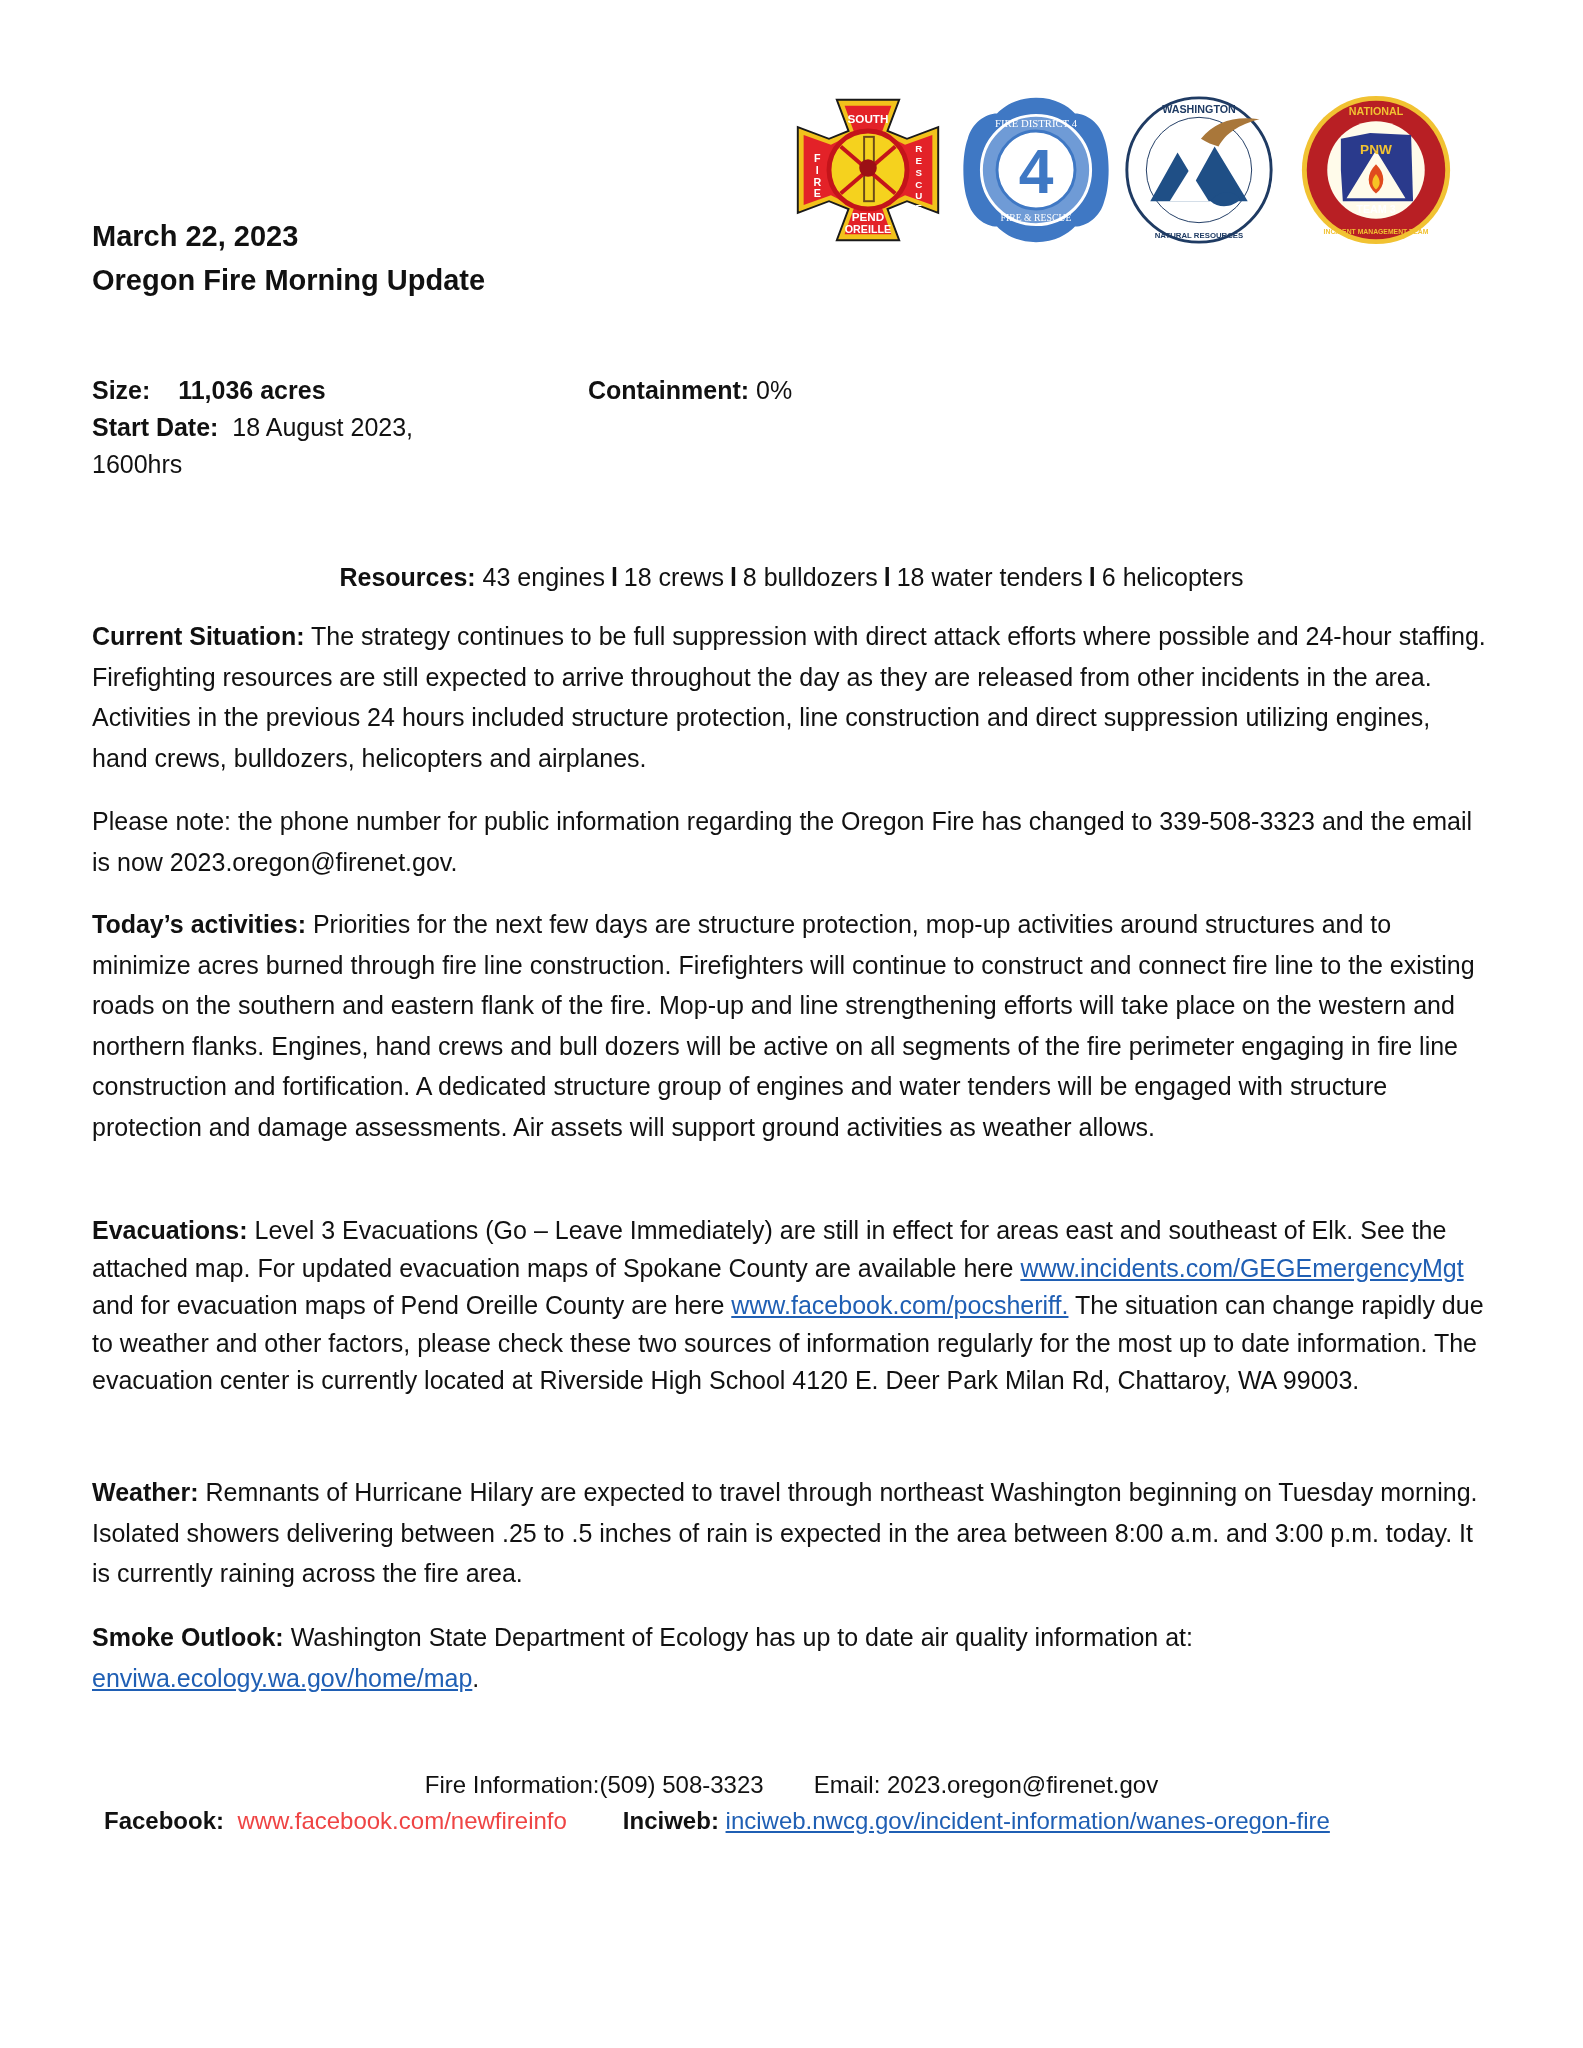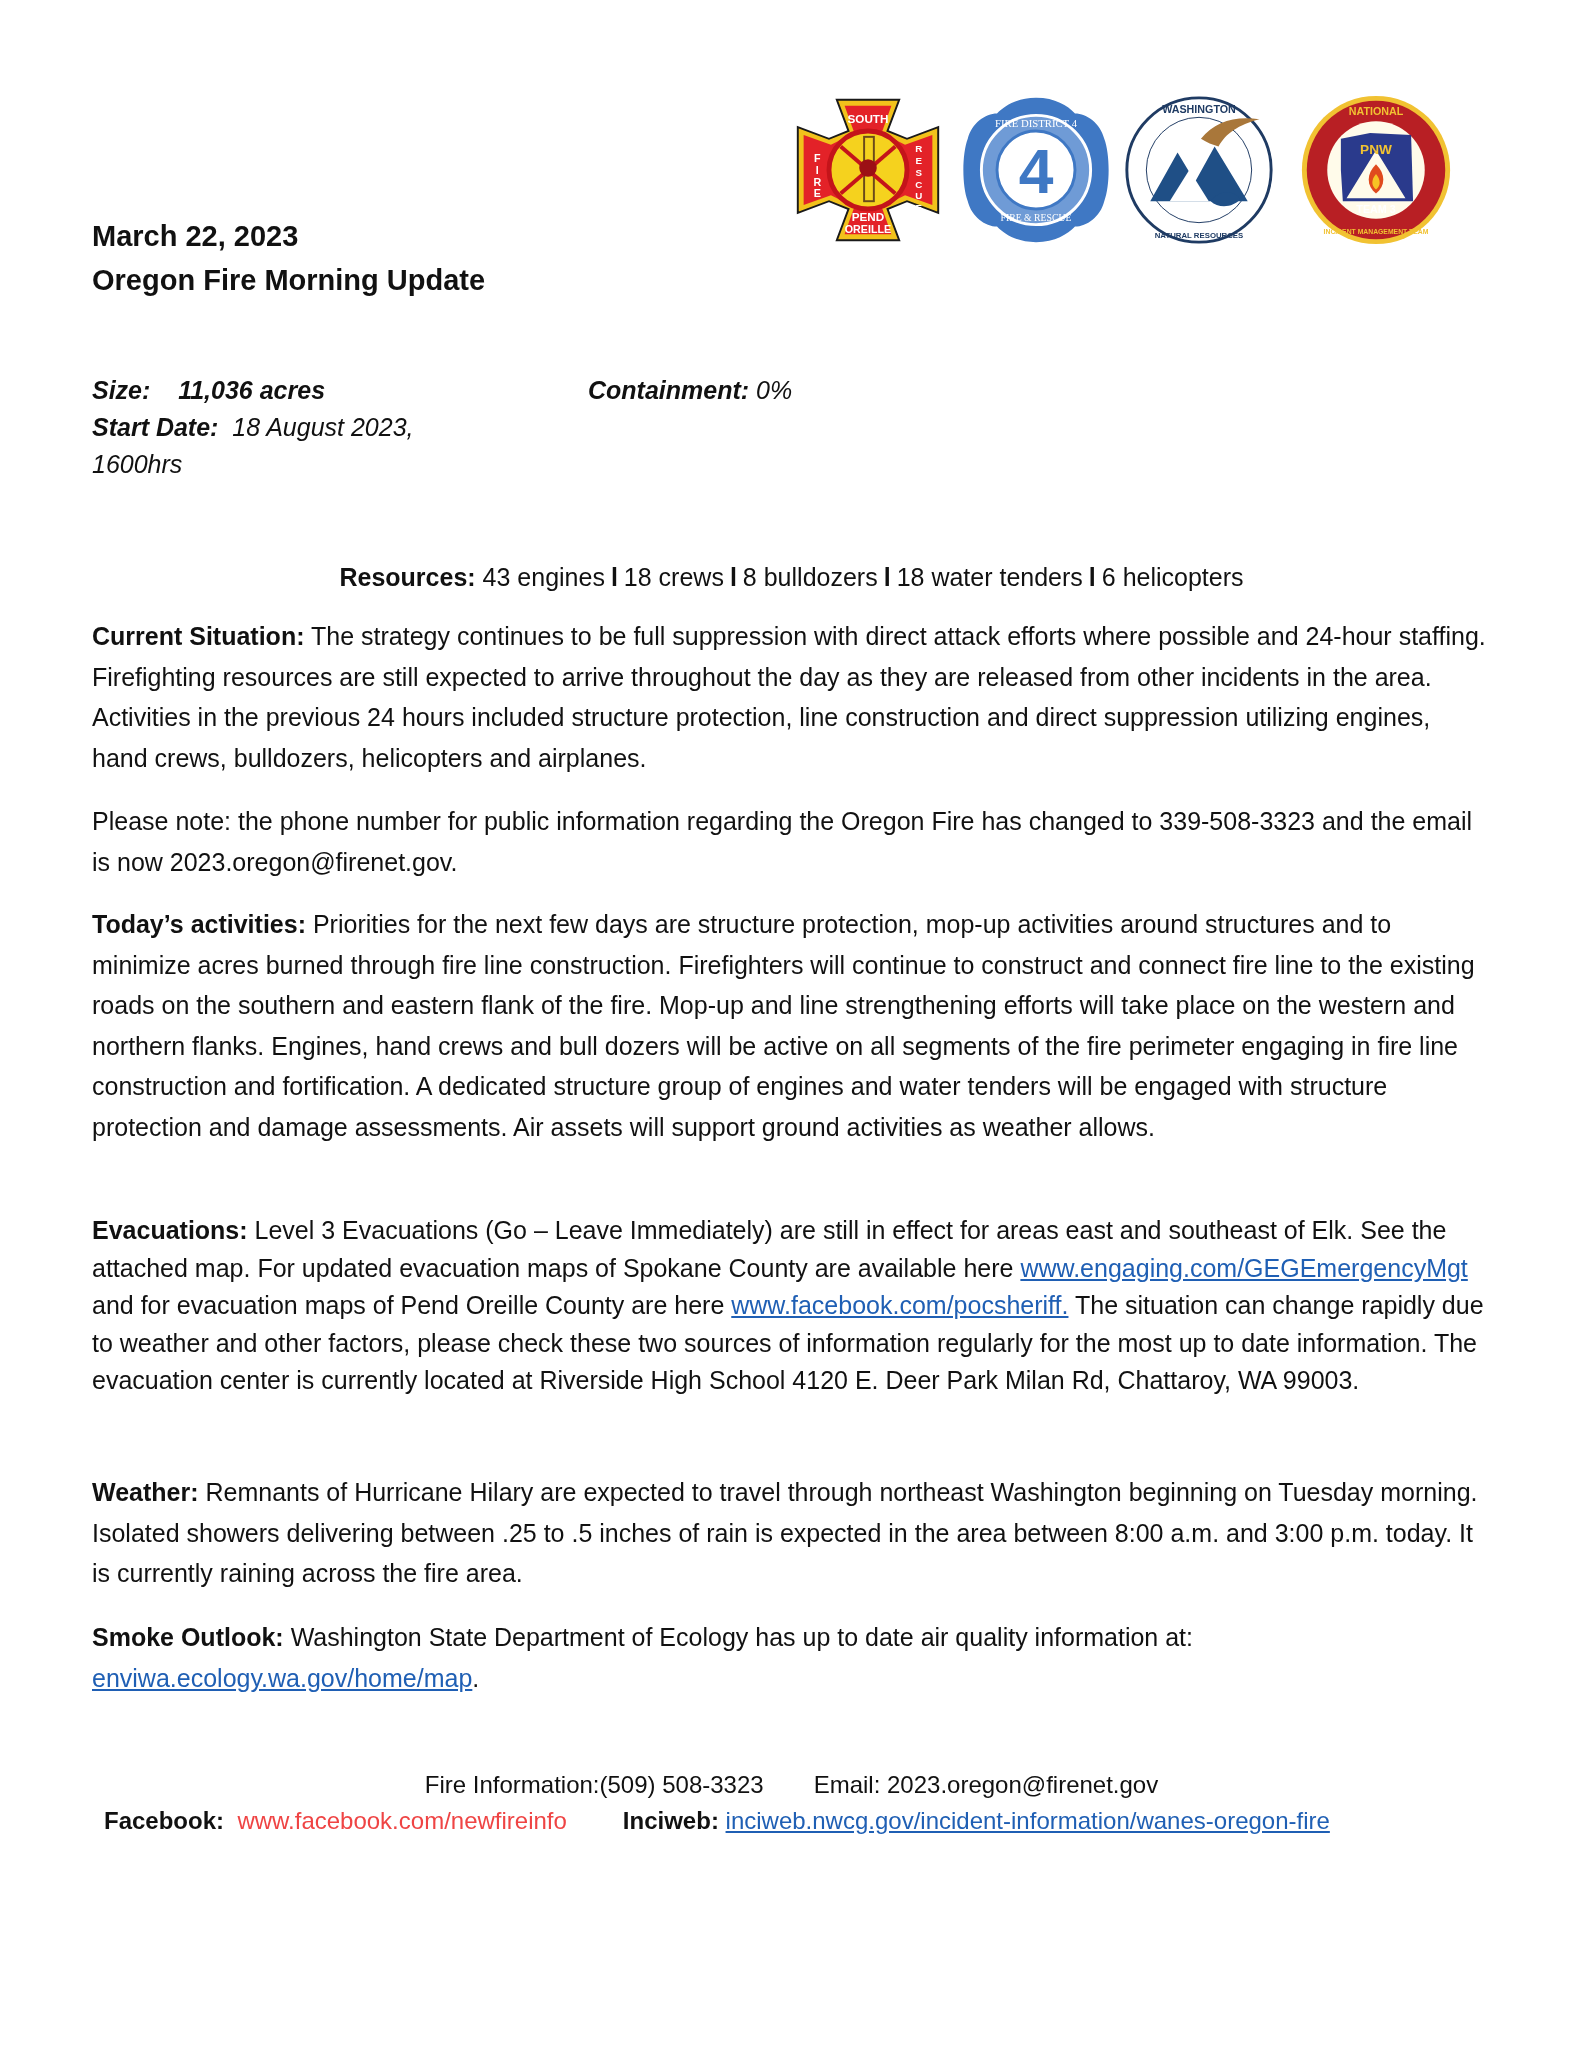--- a/index.html
+++ b/index.html
@@ -7,21 +7,21 @@
       width: 1583px; height: 2048px; position: relative; overflow: hidden;
       font-family: "Liberation Sans", "DejaVu Sans", sans-serif;
       color: #111111;
     }
     .page { position: absolute; left: 0; top: 0; width: 1583px; height: 2048px; }
     .logos { position: absolute; left: 790px; top: 92px; width: 680px; height: 160px; }
     .logo { position: absolute; top: 0; width: 156px; height: 156px; }
     .logo svg { width: 100%; height: 100%; display: block; }
     .title-block { position: absolute; left: 92px; top: 214px; font-weight: bold; font-size: 29px; line-height: 44px; }
     .info { position: absolute; top: 372px; font-size: 25px; line-height: 37px; }
-    .info .row { margin-bottom: 10px; font-style: italic; }
+    .info .row { margin-bottom: 10px; }
     .info .row.tight { margin-bottom: 0; }
     b { font-weight: bold; }
     .col1 { left: 92px; width: 400px; }
     .col2 { left: 588px; width: 330px; }
     .col3 { left: 1082px; width: 420px; }
     .resources { position: absolute; left: 0; width: 1583px; top: 544px; text-align: center; font-size: 25px; line-height: 34px; margin-top: 16px; }
     .sep { padding: 0 6px; font-weight: bold; }
     .para { position: absolute; left: 92px; width: 1400px; font-size: 25px; line-height: 40.5px; }
     a.link { color: #1f5fb4; text-decoration: underline; }
     .footer1 { position: absolute; left: 0; width: 1583px; top: 1768px; text-align: center; font-size: 24px; line-height: 34px; font-weight: normal; }
@@ -136,21 +136,21 @@
   <div class="para" style="top:801px;">
     <span>Please note: the phone number for public information regarding the Oregon Fire has changed to 339-508-3323 and the email is now 2023.oregon@firenet.gov.</span>
   </div>
 
   <div class="para" style="top:904px;">
     <b>Today’s activities:</b> <span>Priorities for the next few days are structure protection, mop-up activities around structures and to minimize acres burned through fire line construction. Firefighters will continue to construct and connect fire line to the existing roads on the southern and eastern flank of the fire. Mop-up and line strengthening efforts will take place on the western and northern flanks. Engines, hand crews and bull dozers will be active on all segments of the fire perimeter engaging in fire line construction and fortification. A dedicated structure group of engines and water tenders will be engaged with structure protection and damage assessments. Air assets will support ground activities as weather allows.</span>
   </div>
 
   <div class="para" style="top:1212px; line-height:37.5px;">
     <b>Evacuations:</b> <span>Level 3 Evacuations (Go – Leave Immediately) are still in effect for areas east and southeast of Elk. See the attached map. For updated evacuation maps of Spokane County are available here</span>
-    <a class="link" href="#">www.engaging.com/GEGEmergencyMgt</a>
+    <a class="link" href="#">www.incidents.com/GEGEmergencyMgt</a>
     <span>and for evacuation maps of Pend Oreille County are here</span>
     <a class="link" href="#">www.facebook.com/pocsheriff.</a>
     <span>The situation can change rapidly due to weather and other factors, please check these two sources of information regularly for the most up to date information. The evacuation center is currently located at Riverside High School 4120 E. Deer Park Milan Rd, Chattaroy, WA 99003.</span>
   </div>
 
   <div class="para" style="top:1472px;">
     <b>Weather:</b> <span>Remnants of Hurricane Hilary are expected to travel through northeast Washington beginning on Tuesday morning. Isolated showers delivering between .25 to .5 inches of rain is expected in the area between 8:00 a.m. and 3:00 p.m. today. It is currently raining across the fire area.</span>
   </div>
 
   <div class="para" style="top:1617px;">

